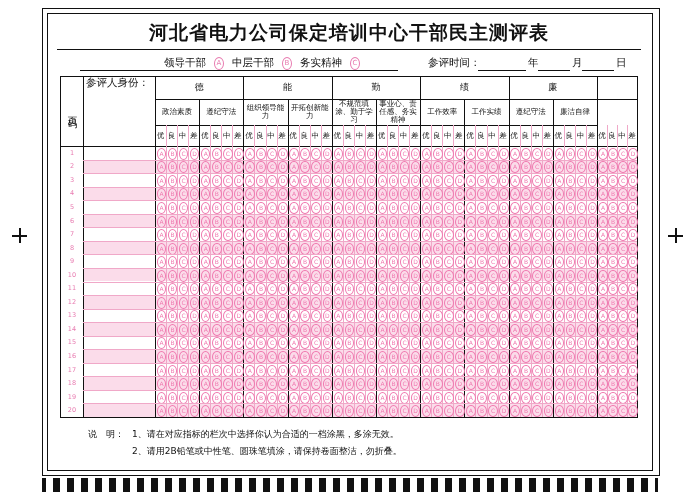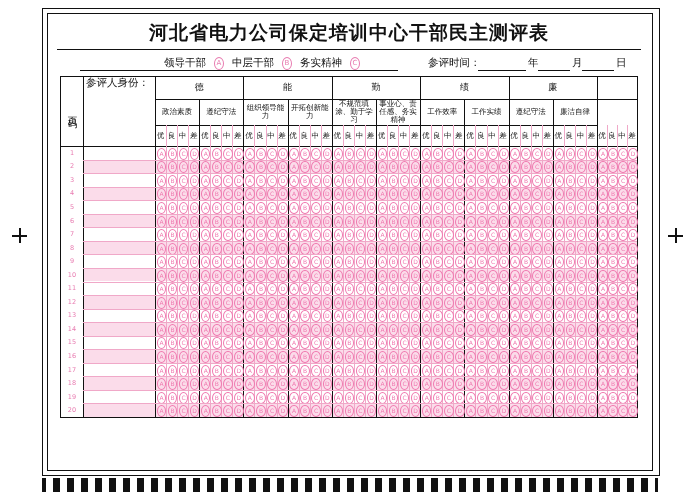--- a/index.html
+++ b/index.html
@@ -1259,15 +1259,20 @@
       <div class="b" style="position: absolute; left: 493.575px; top: 328.225px;">A</div>
       <div class="b" style="position: absolute; left: 504.625px; top: 328.225px;">B</div>
       <div class="b" style="position: absolute; left: 515.675px; top: 328.225px;">C</div>
       <div class="b" style="position: absolute; left: 526.725px; top: 328.225px;">D</div>
       <div class="b" style="position: absolute; left: 537.25px; top: 328.225px;">A</div>
       <div class="b" style="position: absolute; left: 547.25px; top: 328.225px;">B</div>
       <div class="b" style="position: absolute; left: 557.25px; top: 328.225px;">C</div>
       <div class="b" style="position: absolute; left: 567.25px; top: 328.225px;">D</div>
     </div>
 
+  <div class="note">
+    <span class="l1">说　明：</span>
+    <span class="l2">1、请在对应指标的栏次中选择你认为合适的一档涂黑，多涂无效。</span>
+    <span class="l3">2、请用2B铅笔或中性笔、圆珠笔填涂，请保持卷面整洁，勿折叠。</span>
+  </div>
 
 
 </div>
 
 </body></html>

